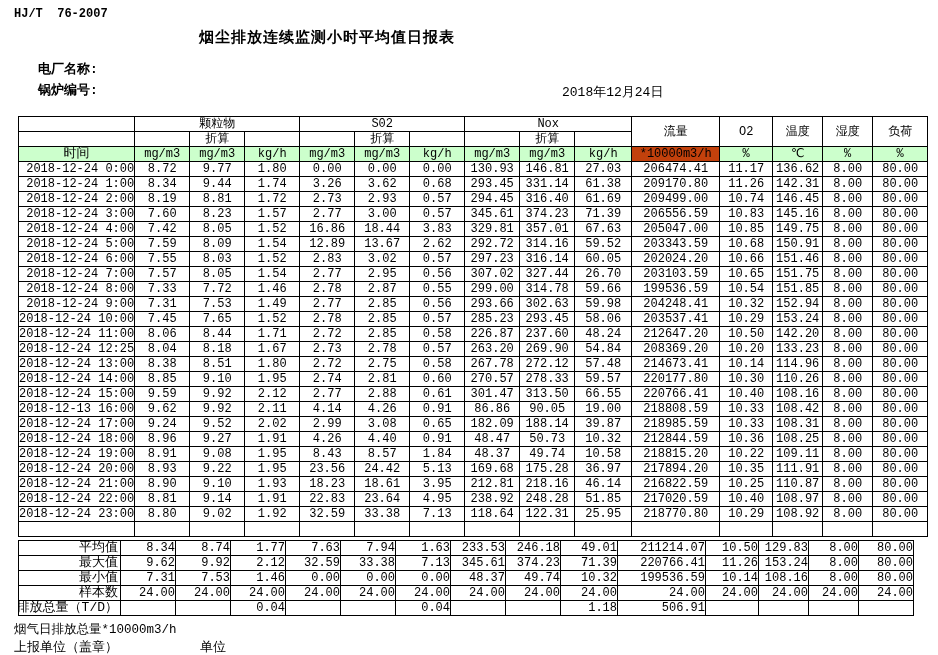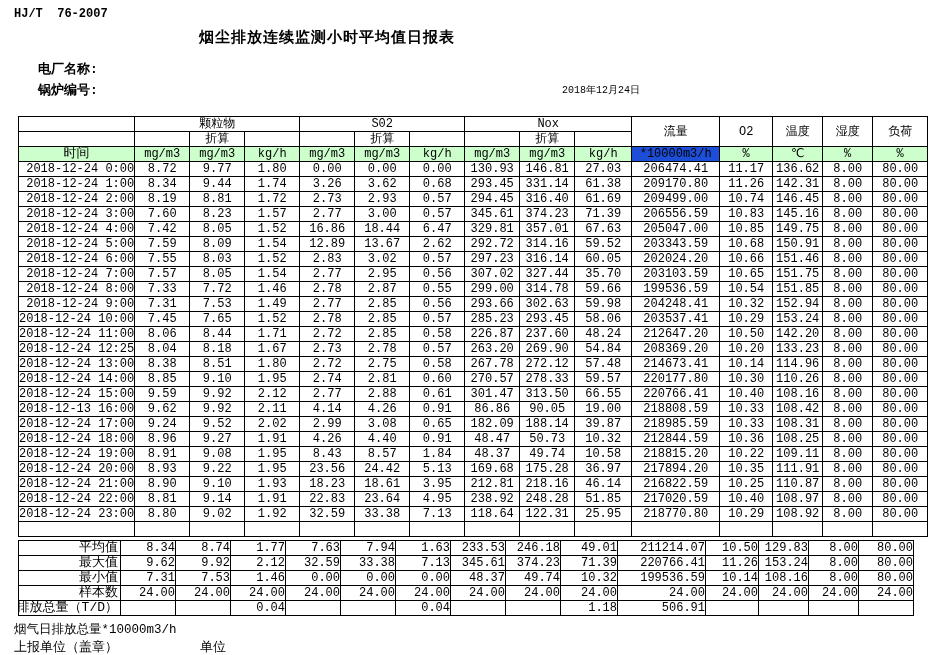--- a/index.html
+++ b/index.html
@@ -4,21 +4,21 @@
 <style>
   html,body{margin:0;padding:0;}
   body{width:938px;height:655px;background:#fff;position:relative;overflow:hidden;
        font-family:"Liberation Mono","DejaVu Sans",sans-serif;color:#000;}
   .abs{position:absolute;}
   .std{left:14px;top:7px;font-weight:bold;font-size:12px;white-space:pre;font-family:"Liberation Mono",monospace;}
   .title{left:0;top:28px;width:654px;text-align:center;font-weight:bold;font-size:15px;letter-spacing:1px;}
   .hlabel{left:14px;font-weight:bold;font-size:13px;margin-left:24px;}
   .plant{top:60px;}
   .boiler{top:81px;}
-  .date{left:562px;top:83px;font-size:10px;}
+  .date{left:562px;top:83px;font-size:13px;}
   table.grid{border-collapse:collapse;table-layout:fixed;position:absolute;left:18px;}
   table.grid td{border:1px solid #000;height:14px;font-size:12px;line-height:14px;
       padding:0;overflow:hidden;white-space:nowrap;}
   table.main{top:116px;}
   table.summary{top:540px;padding-left:7px;}
   td.ghead{text-align:center;font-size:13px;}
   td.unit{text-align:center;font-size:12px;}
   tr.green td{background:#ccffcc;}
   td.time{text-align:right;padding-right:4px;}
   td.num{text-align:center;}
@@ -84,21 +84,21 @@
         <td class="unit" style="background: rgb(204, 255, 204); font-size: 13px;">时间</td>
         <td class="unit" style="background: rgb(204, 255, 204);">mg/m3</td>
         <td class="unit" style="background: rgb(204, 255, 204);">mg/m3</td>
         <td class="unit" style="background: rgb(204, 255, 204);">kg/h</td>
         <td class="unit" style="background: rgb(204, 255, 204);">mg/m3</td>
         <td class="unit" style="background: rgb(204, 255, 204);">mg/m3</td>
         <td class="unit" style="background: rgb(204, 255, 204);">kg/h</td>
         <td class="unit" style="background: rgb(204, 255, 204);">mg/m3</td>
         <td class="unit" style="background: rgb(204, 255, 204);">mg/m3</td>
         <td class="unit" style="background: rgb(204, 255, 204);">kg/h</td>
-        <td class="unit" style="background: #1d4ed8;">*10000m3/h</td>
+        <td class="unit" style="background: #c2410c;">*10000m3/h</td>
         <td class="unit" style="background: rgb(204, 255, 204);">%</td>
         <td class="unit" style="background: rgb(204, 255, 204);">℃</td>
         <td class="unit" style="background: rgb(204, 255, 204);">%</td>
         <td class="unit" style="background: rgb(204, 255, 204);">%</td>
       </tr>
   </tbody>
   <tbody id="data-body">
       <tr>
         <td class="time">2018-12-24 0:00</td>
         <td class="num">8.72</td>
@@ -167,21 +167,21 @@
         <td class="num">8.00</td>
         <td class="num">80.00</td>
       </tr>
       <tr>
         <td class="time">2018-12-24 4:00</td>
         <td class="num">7.42</td>
         <td class="num">8.05</td>
         <td class="num">1.52</td>
         <td class="num">16.86</td>
         <td class="num">18.44</td>
-        <td class="num">6.47</td>
+        <td class="num">3.83</td>
         <td class="num">329.81</td>
         <td class="num">357.01</td>
         <td class="num">67.63</td>
         <td class="num">205047.00</td>
         <td class="num">10.85</td>
         <td class="num">149.75</td>
         <td class="num">8.00</td>
         <td class="num">80.00</td>
       </tr>
       <tr>
@@ -221,21 +221,21 @@
       <tr>
         <td class="time">2018-12-24 7:00</td>
         <td class="num">7.57</td>
         <td class="num">8.05</td>
         <td class="num">1.54</td>
         <td class="num">2.77</td>
         <td class="num">2.95</td>
         <td class="num">0.56</td>
         <td class="num">307.02</td>
         <td class="num">327.44</td>
-        <td class="num">35.70</td>
+        <td class="num">26.70</td>
         <td class="num">203103.59</td>
         <td class="num">10.65</td>
         <td class="num">151.75</td>
         <td class="num">8.00</td>
         <td class="num">80.00</td>
       </tr>
       <tr>
         <td class="time">2018-12-24 8:00</td>
         <td class="num">7.33</td>
         <td class="num">7.72</td>

